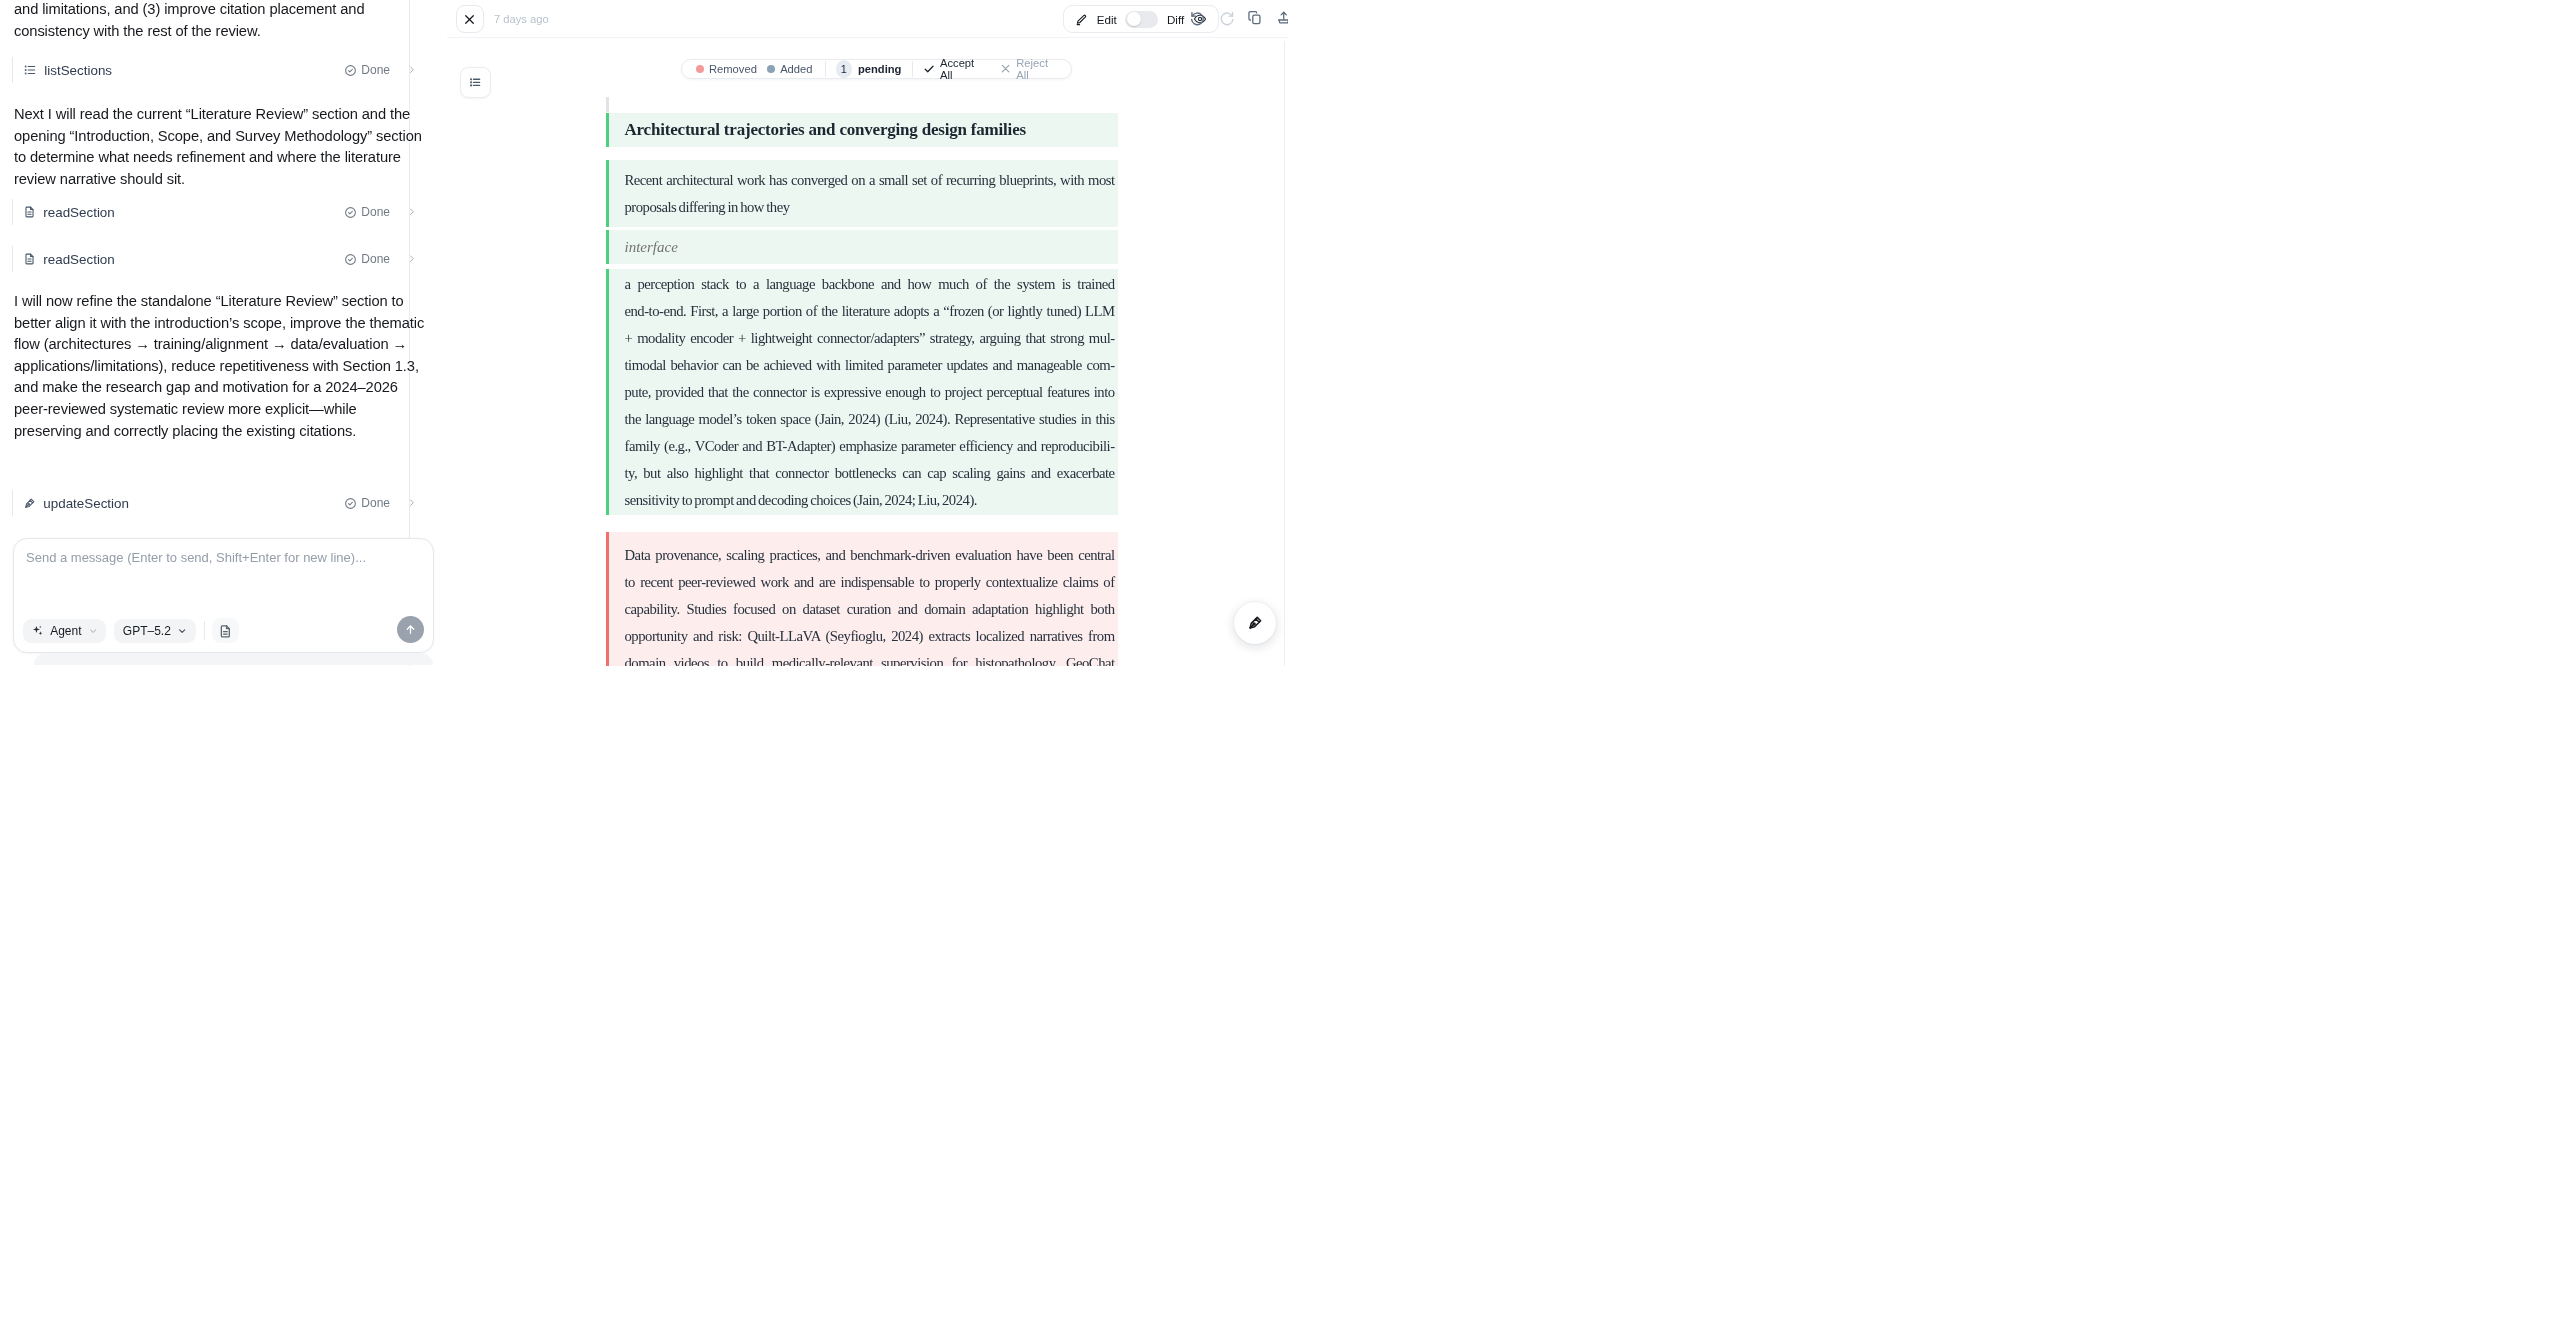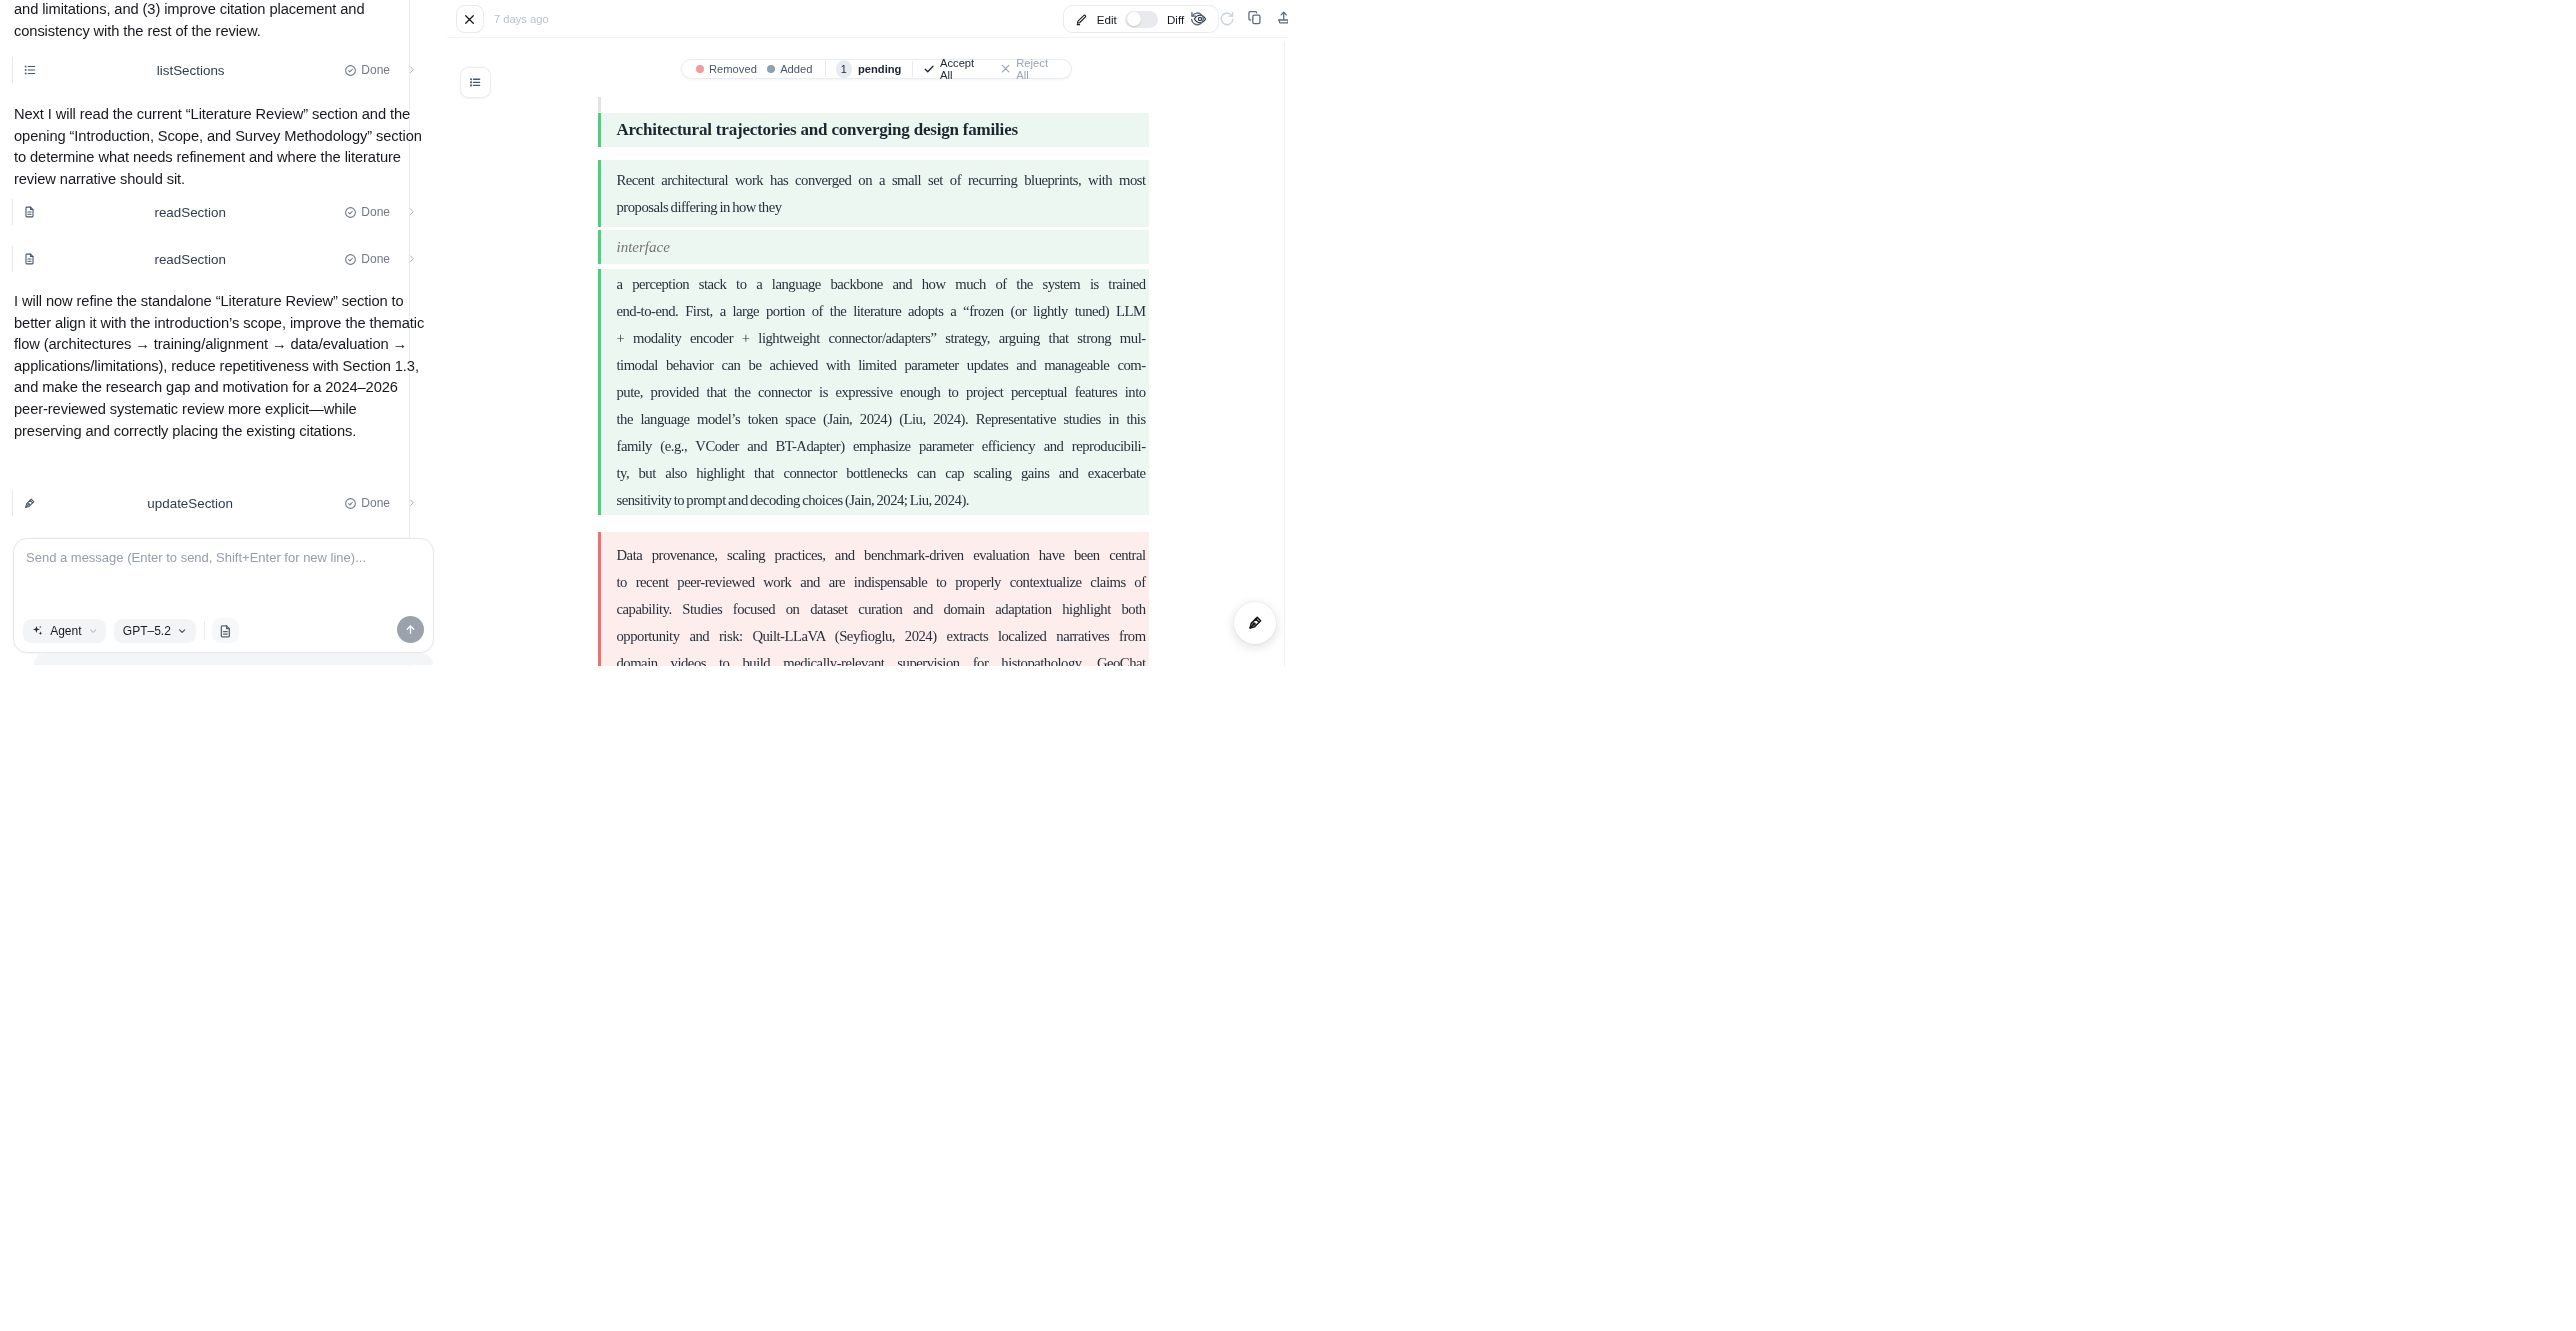--- a/index.html
+++ b/index.html
@@ -16,21 +16,21 @@
   .lp-para { position:absolute; left:14px; width:412px; font-size:14.7px; line-height:21.6px; color:#17191e; letter-spacing:-0.1px; }
   .p0 { top:-0.9px; }
   .p1 { top:104px; }
   .p2 { top:291px; }
 
   .tool-row { position:absolute; left:12px; width:410px; height:26px;
     border-left:1.7px solid #e6e8ec; padding:0 5.2px 0 10.3px;
     display:flex; align-items:center; gap:7px; }
   .r0 { top:57px; } .r1 { top:199px; } .r2 { top:246px; } .r3 { top:490px; }
   .t-icon { color:#47566a; flex:0 0 auto; }
-  .t-name { flex:1; font-size:13.4px; font-weight:500; color:#303c4f;text-align:center; }
+  .t-name { flex:1; font-size:13.4px; font-weight:500; color:#303c4f; }
   .t-status { display:flex; align-items:center; gap:4.3px; color:#727a85; font-size:12px; }
   .t-chev { color:#a3aab3; margin-left:10.3px; }
 
   .composer { position:absolute; left:13px; top:538px; width:421px; height:115px;
     background:#fff; border:0.9px solid #e4e7ec; border-radius:14px;
     box-shadow:0 0.9px 2.6px rgba(20,30,50,.04); }
   .ph { position:absolute; left:12px; top:11.2px; font-size:13px; color:#949da9; }
   .composer-controls { position:absolute; left:8.6px; bottom:8.6px; display:flex; align-items:center; gap:7.8px; }
   .chip { display:flex; align-items:center; gap:6px; background:#f2f4f6; border-radius:8.6px;
     padding:5.2px 8.6px; font-size:12px; color:#181c22; cursor:pointer; }
@@ -83,21 +83,21 @@
   .accept { display:flex; align-items:center; gap:5.2px; color:#1c2530; font-weight:500; cursor:pointer; margin-right:17px; }
   .reject { display:flex; align-items:center; gap:5.2px; color:#98a4b2; font-weight:500; cursor:pointer; }
 
   .outline-btn { position:absolute; left:13px; top:67px; width:31px; height:31px;
     border:0.9px solid #e9ecf0; border-radius:8.6px; background:#fff;
     box-shadow:0 0.9px 1.7px rgba(16,24,40,.05);
     display:flex; align-items:center; justify-content:center; color:#4b5a6b; cursor:pointer; }
 
   .doc { position:absolute; left:151px; top:97px; width:551px; height:569px;
     font-family:"Liberation Serif", serif; color:#26313d; }
-  .blk { position:absolute; left:0; width:551px; border-left:3.9px solid transparent; }
+  .blk { position:absolute; left:8px; width:512px; border-left:3.9px solid transparent; }
   .blk-prev { top:0; height:14.7px; border-left-color:#e0e4e9; background:#fff; }
   .blk-added { border-left-color:#4cd080; background:#edf7f1; }
   .blk-removed { border-left-color:#f16e6e; background:#fdeded; }
   .blk-head { top:16.4px; height:34px; display:flex; align-items:center; padding-left:15.5px; }
   .doc-h { font-size:17px; font-weight:700; color:#1a2730; letter-spacing:-0.2px; }
   .blk-a { top:63px; height:67px; padding:7px 3.4px 0 15.5px; }
   .blk-b { top:133px; height:34px; display:flex; align-items:center; padding-left:15.5px; }
   .doc-it { font-style:italic; font-size:15px; color:#737373; }
   .blk-c { top:172px; height:246px; padding:1.7px 3.4px 0 15.5px; }
   .blk-d { top:435px; height:134px; padding:9.5px 3.4px 0 15.5px; }

